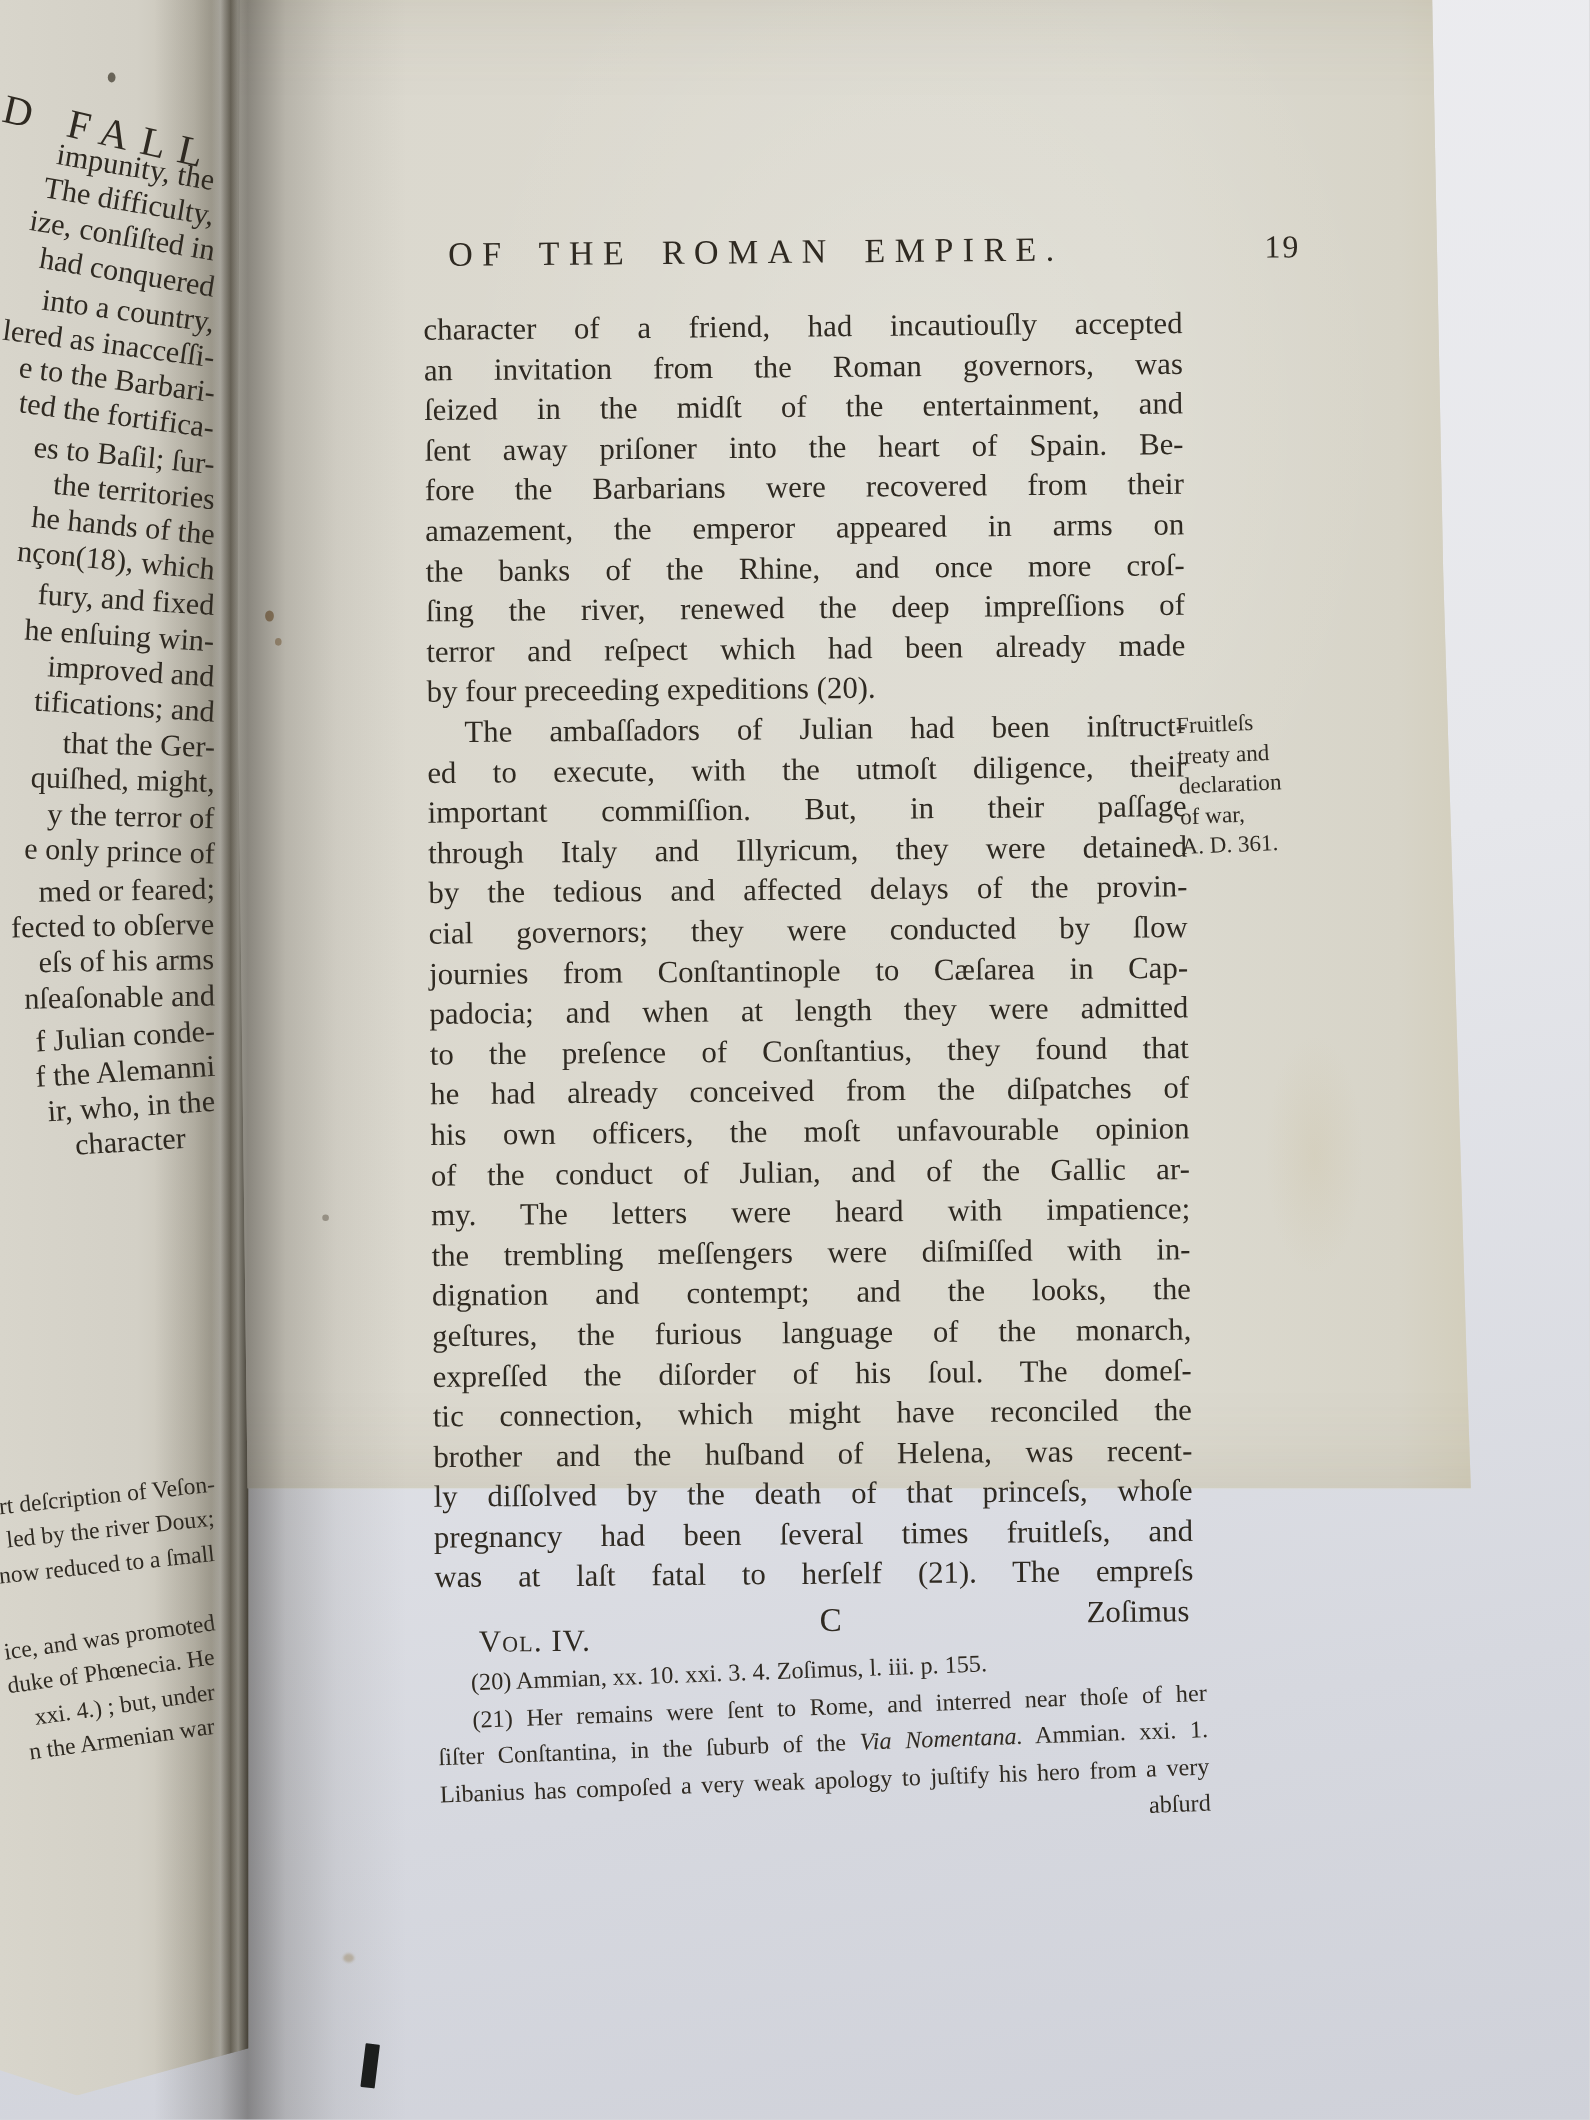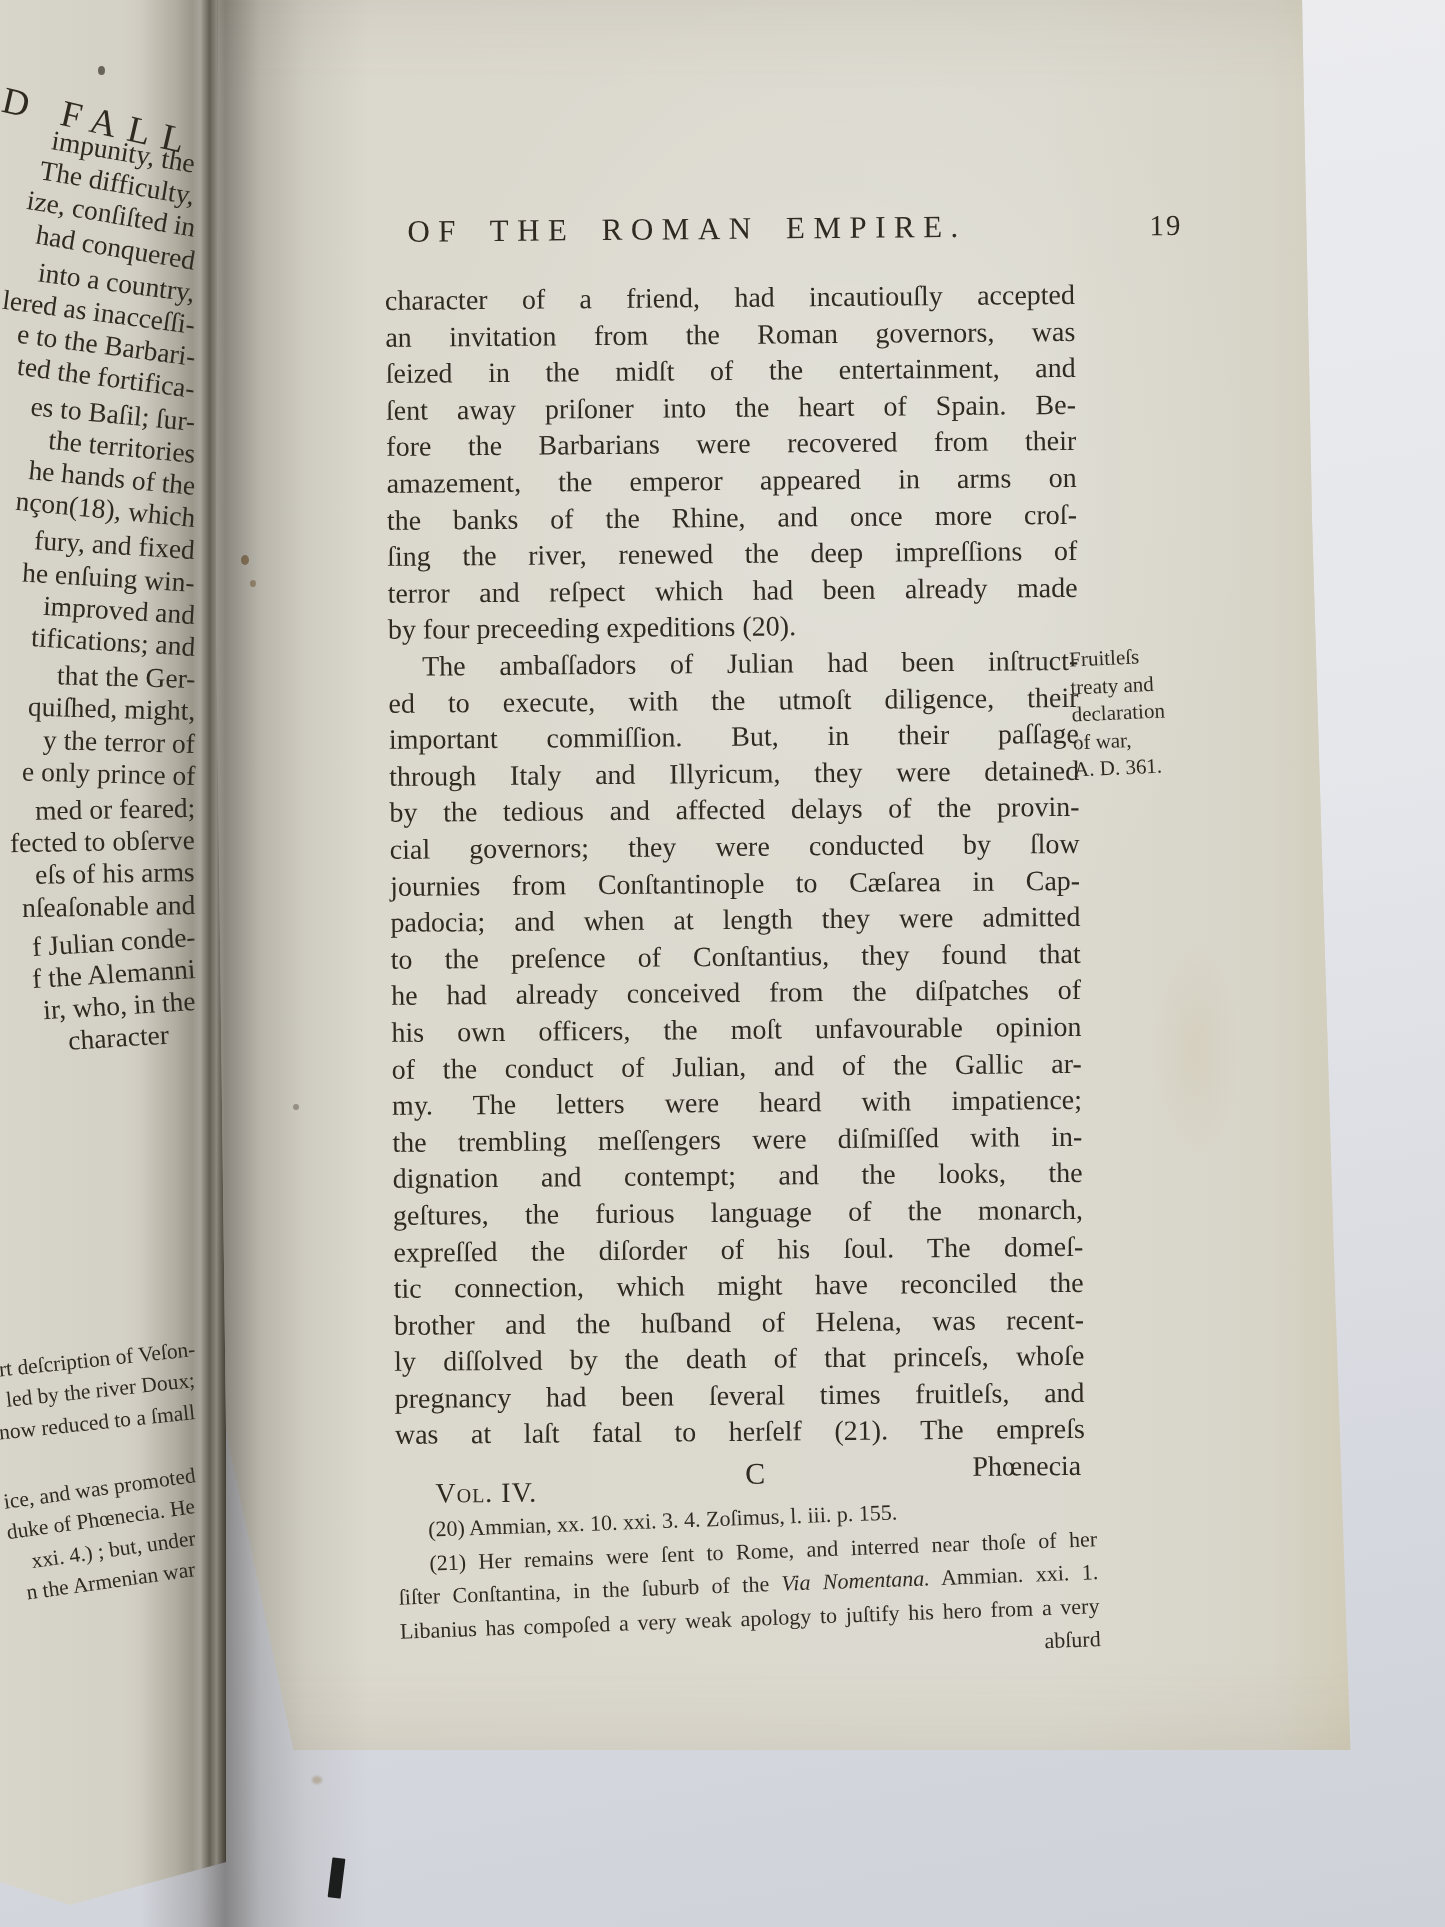--- a/index.html
+++ b/index.html
@@ -26,21 +26,21 @@
   .lp-body>div:nth-child(n+17):nth-child(-n+20){transform:rotate(1.5deg);}
   .lp-body>div:nth-child(n+21):nth-child(-n+24){transform:rotate(-1deg);}
   .lp-body>div:nth-child(n+25){transform:rotate(-3.5deg);}
   .lp-body>div:last-child{padding-right:26px;}
   .lp-fn{position:absolute;left:-30px;width:225px;display:flex;flex-direction:column;
     align-items:flex-end;font-size:21.5px;line-height:31.3px;}
   .lp-fn>div{white-space:nowrap;transform-origin:right center;}
   .lp-fn1{top:1334px;} .lp-fn1>div{transform:rotate(-6deg);}
   .lp-fn2{top:1460px;} .lp-fn2>div{transform:rotate(-8deg);}
   
-  .right-page{position:absolute;left:0;top:0;width:1445px;height:1750px;
+  .right-page{position:absolute;left:0;top:0;width:1445px;height:1353px;
     clip-path:polygon(218px 0,1302px 0,1312px 520px,1334px 1260px,1354px 1856px,318px 1866px,226px 1430px,216px 620px);
     background:
       radial-gradient(ellipse 620px 780px at 58% 28%,rgba(255,255,255,.16),rgba(255,255,255,0) 70%),
       linear-gradient(90deg,#a39e90 0%,#c5c1b4 3%,#d4d1c7 8%,#dbd8ce 16%,#dcdad0 72%,#d7d4c8 88%,#cfc9b2 96%,#cdc291 100%),
       #d8d6cc;
     box-shadow:inset 0 0 90px rgba(115,100,70,.17);}
   .fore-edge{position:absolute;right:96px;top:0;width:26px;height:100%;
     background:linear-gradient(180deg,rgba(200,185,120,.10) 0%,rgba(198,183,115,.35) 45%,rgba(196,180,100,.6) 80%,rgba(190,172,90,.7) 100%);
     transform:rotate(-1.4deg);transform-origin:top right;}
   .rp-content{position:absolute;left:0;top:0;width:1445px;height:1927px;transform:rotate(-.5deg);transform-origin:600px 300px;}
@@ -180,21 +180,21 @@
           <div>Fruitleſs</div>
           <div>treaty and</div>
           <div>declaration</div>
           <div>of war,</div>
           <div>A. D. 361.</div>
         </div>
 
       <div class="signature">
         <span class="sig-vol">Vol. IV.</span>
         <span class="sig-c">C</span>
-        <span class="sig-catch">Phœnecia</span>
+        <span class="sig-catch">Zoſimus</span>
       </div>
 
       <div class="rp-fn">
         <div class="fn-first">(20) Ammian, xx. 10. xxi. 3. 4.  Zoſimus, l. iii. p. 155.</div>
         <div class="fn-indent">(21) Her remains were ſent to Rome, and interred near thoſe of her</div>
         <div><span>ſiſter Conſtantina, in the ſuburb of the </span><span class="ital">Via Nomentana.</span><span> Ammian. xxi. 1.</span></div>
         <div>Libanius has compoſed a very weak apology to juſtify his hero from a very</div>
         <div class="fn-last">abſurd</div>
       </div>
     </div>

